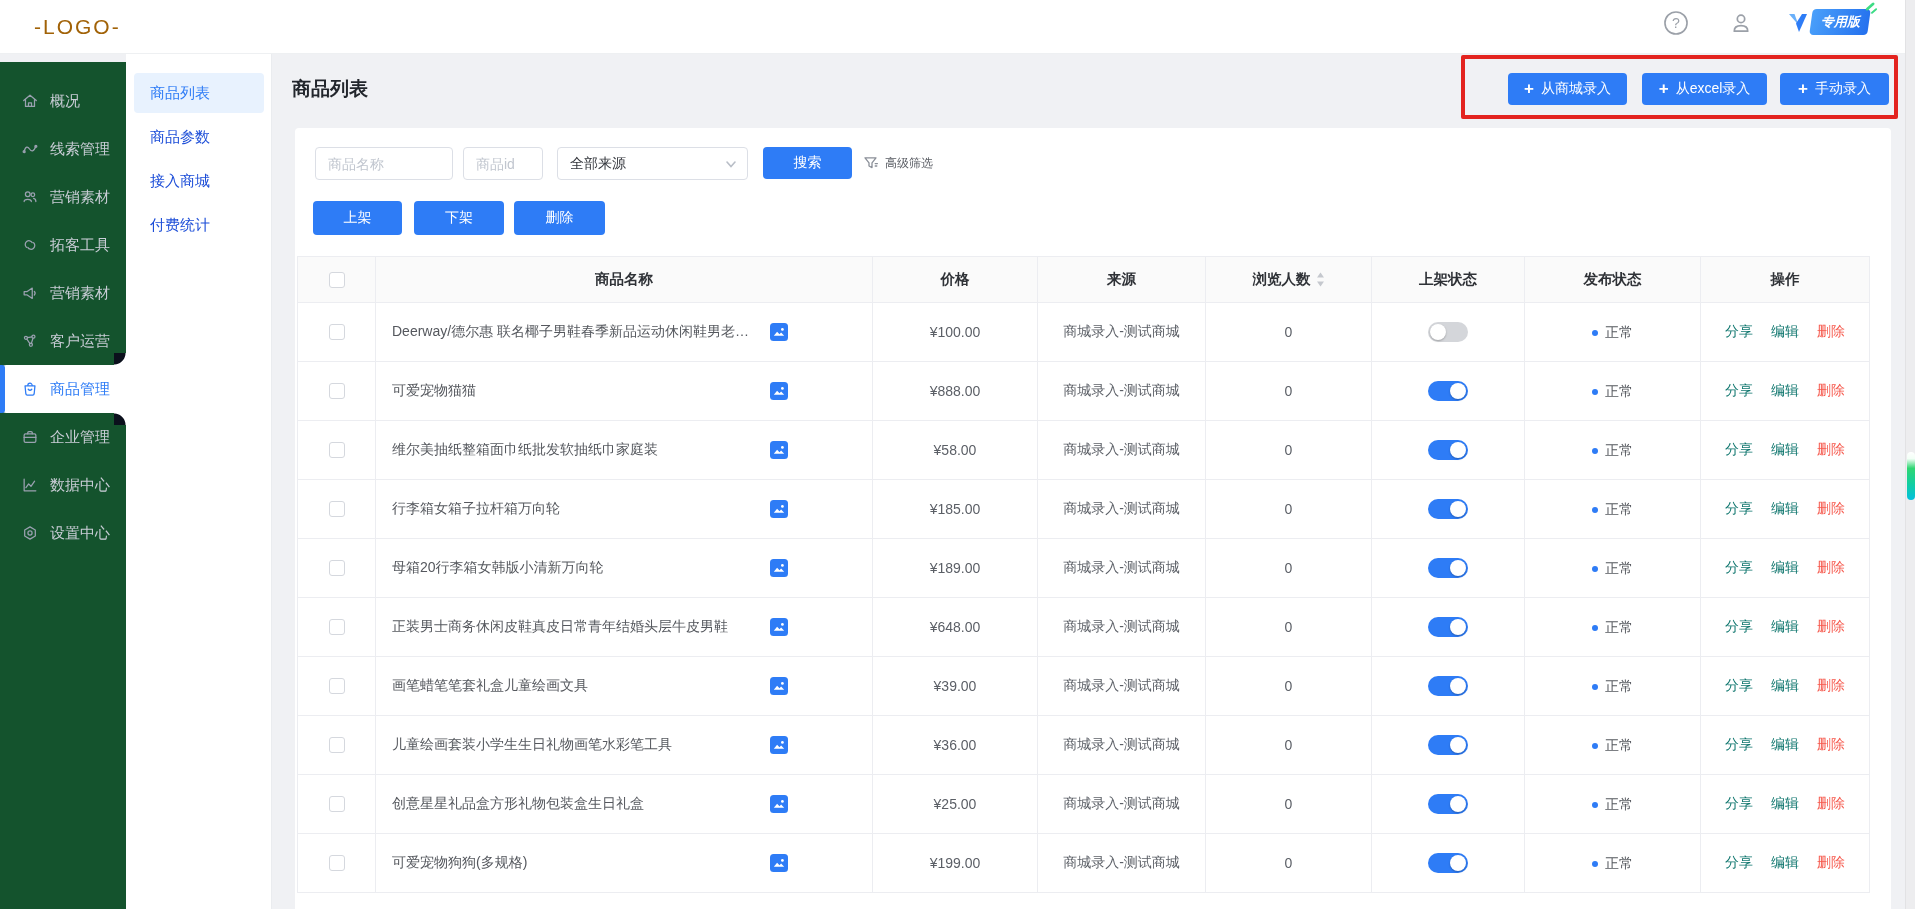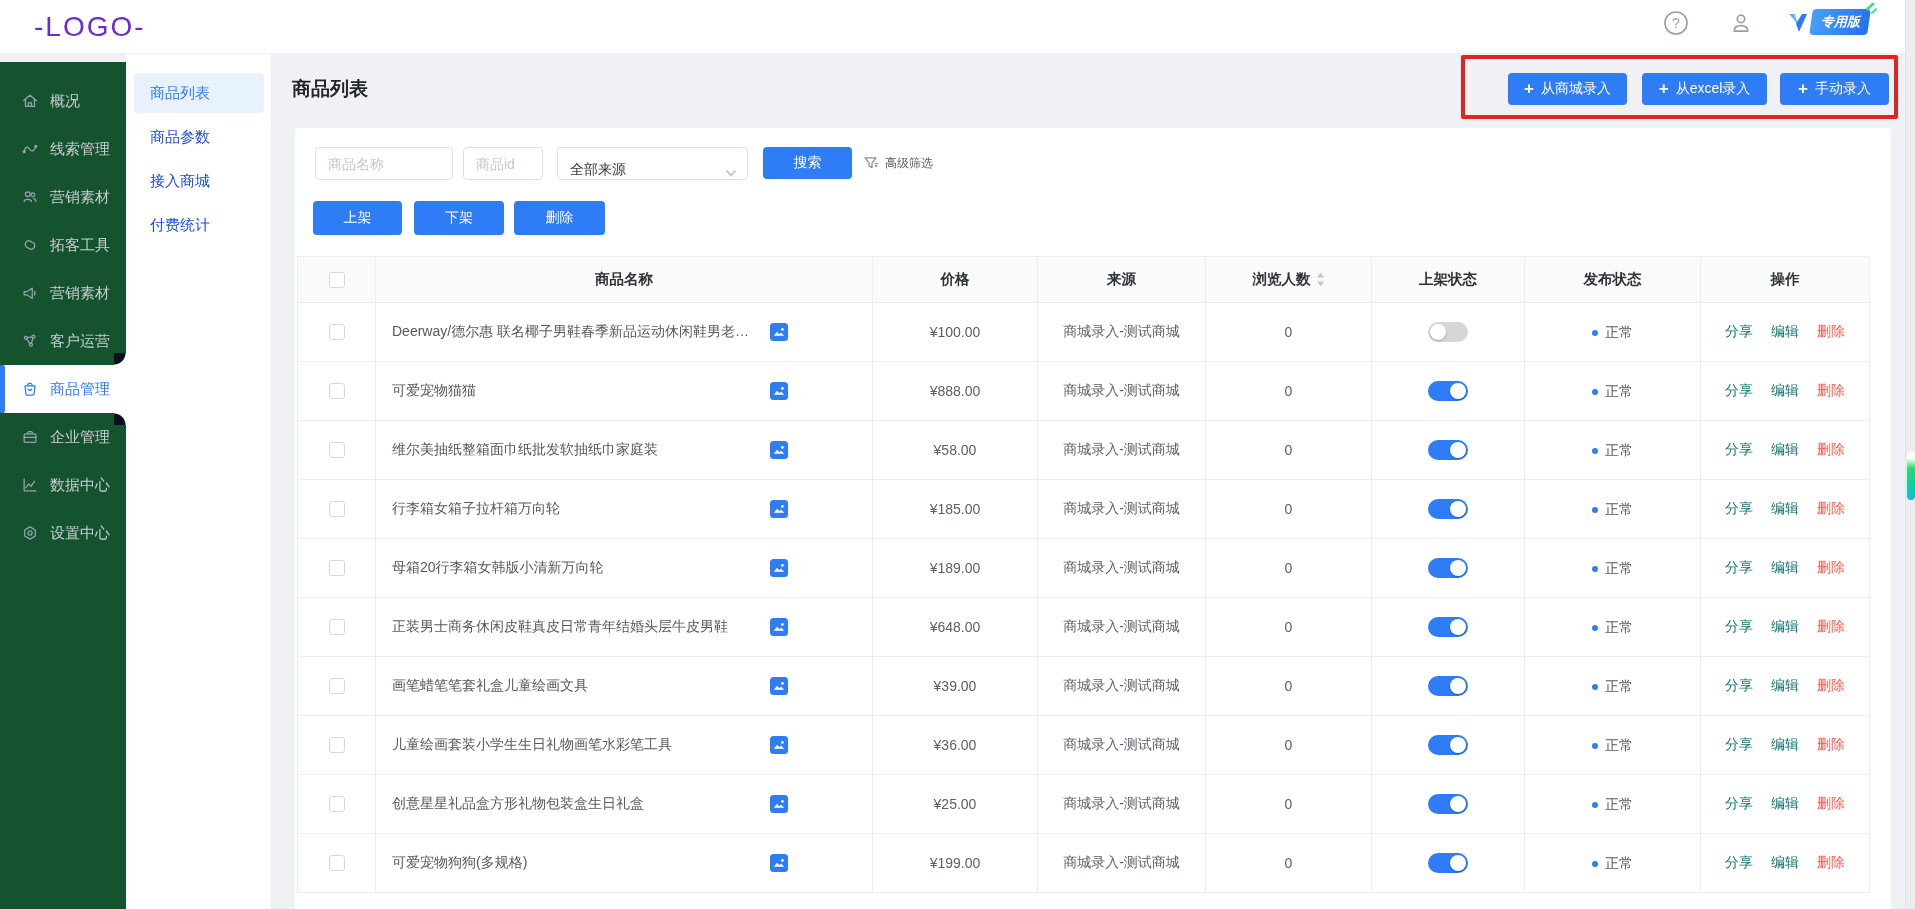--- a/index.html
+++ b/index.html
@@ -1,21 +1,21 @@
 <!DOCTYPE html>
 <html><head>
 <meta charset="utf-8">
 <style>
   * { margin:0; padding:0; box-sizing:border-box; }
   html,body { width:1915px; height:909px; overflow:hidden; }
   body { font-family:"Liberation Sans","DejaVu Sans",sans-serif; background:#f0f1f4; position:relative; color:#32353b; }
 
   
   .topbar { position:absolute; left:0; top:0; width:1915px; height:54px; background:#fff; border-bottom:1px solid #eef0f2; z-index:20; }
-  .logo { position:absolute; left:34px; top:0; line-height:54px; font-size:28px; letter-spacing:2px; color:#6d28d9; }
+  .logo { position:absolute; left:34px; top:0; line-height:54px; font-size:21px; letter-spacing:2px; color:#a16207; }
   .top-icon { position:absolute; top:10px; width:26px; height:26px; color:#9ba0a8; }
   .help-icon { left:1663px; }
   .user-icon { left:1728px; }
   .badge { position:absolute; left:1788px; top:8px; height:27px; display:flex; align-items:center; }
   .badge-plate { position:relative; margin-left:3px; width:58px; height:26px; background:linear-gradient(100deg,#4aa0fa,#2470ee); transform:skewX(-8deg); border-radius:4px; display:flex; align-items:center; justify-content:center; }
   .badge-plate span { transform:skewX(8deg); font-style:italic; font-weight:bold; font-size:13px; color:#fff; }
   .badge-tick { position:absolute; right:-4px; top:-4px; width:10px; height:3px; background:#3ddc84; transform:rotate(-45deg); border-radius:2px; }
   .badge-tick2 { position:absolute; right:-7px; top:1px; width:7px; height:2px; background:#3ddc84; transform:rotate(-45deg); border-radius:2px; }
 
   
@@ -48,21 +48,21 @@
   .hdr-btn .plus { font-size:17px; font-weight:bold; line-height:1; margin-top:-2px; }
   .hb1 { left:1508px; width:119px; } .hb2 { left:1642px; width:125px; } .hb3 { left:1780px; width:109px; }
 
   
   .card { position:absolute; left:295px; top:128px; width:1596px; height:781px; background:#fff; border-radius:4px 4px 0 0; z-index:5; }
 
   .f-input { position:absolute; top:19px; height:33px; border:1px solid #dcdfe6; border-radius:4px; font-size:14px; font-family:inherit; color:#32353b; padding:0 12px; outline:none; }
   .f-input::placeholder { color:#c1c6cf; }
   .fi-name { left:20px; width:138px; }
   .fi-id { left:168px; width:80px; }
-  .f-select { position:absolute; left:262px; top:19px; width:191px; height:33px; border:1px solid #dcdfe6; border-radius:4px; font-size:14px; color:#33363c; padding:0 12px; display:flex; align-items:flex-end; cursor:pointer; background:#fff; }
+  .f-select { position:absolute; left:262px; top:19px; width:191px; height:33px; border:1px solid #dcdfe6; border-radius:4px; font-size:14px; color:#33363c; padding:0 12px; display:flex; align-items:center; cursor:pointer; background:#fff; }
   .f-select svg { position:absolute; right:10px; width:12px; height:12px; stroke:#b9bec7; fill:none; stroke-width:1.6; stroke-linecap:round; }
   .search-btn { position:absolute; left:468px; top:19px; width:89px; height:32px; background:#2e7cf6; color:#ffffff; border:none; border-radius:4px; font-size:14px; font-family:inherit; cursor:pointer; }
   .adv-filter { position:absolute; left:568px; top:25px; height:20px; display:flex; align-items:center; gap:6px; font-size:12px; color:#595c63; cursor:pointer; }
   .adv-filter svg { width:16px; height:16px; stroke:#8a8f98; fill:none; stroke-width:1.3; stroke-linejoin:round; stroke-linecap:round; }
 
   .bulk-btn { position:absolute; top:73px; height:34px; background:#2e7cf6; color:#fff; border:none; border-radius:4px; font-size:14px; font-family:inherit; cursor:pointer; }
   .bb1 { left:18px; width:89px; } .bb2 { left:119px; width:90px; } .bb3 { left:219px; width:91px; }
 
   
   .tbl-wrap { position:absolute; left:2px; top:128px; width:1572px; }

